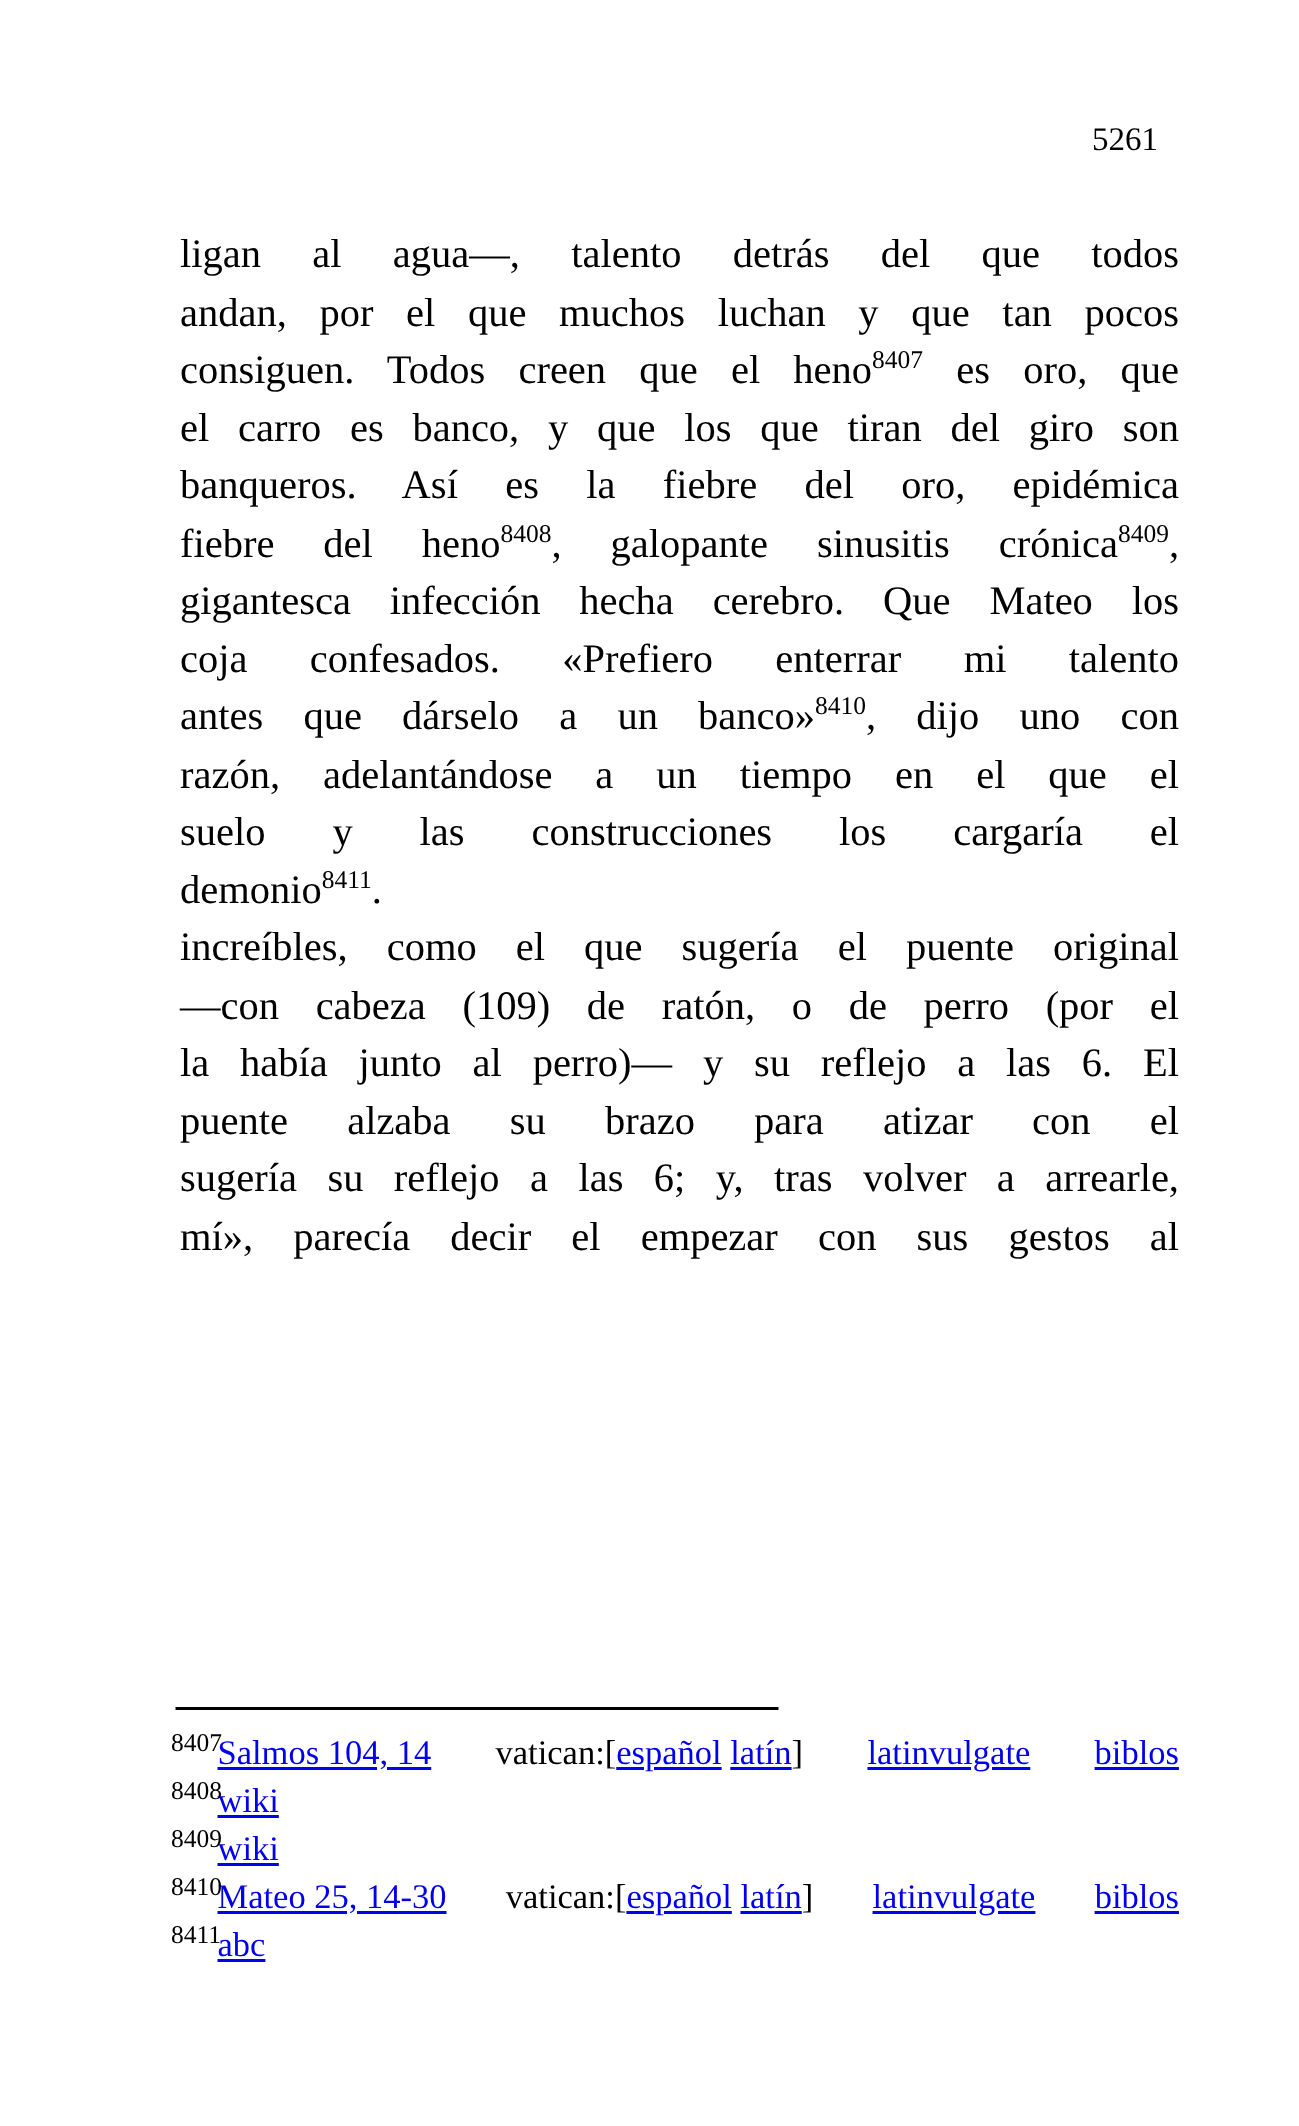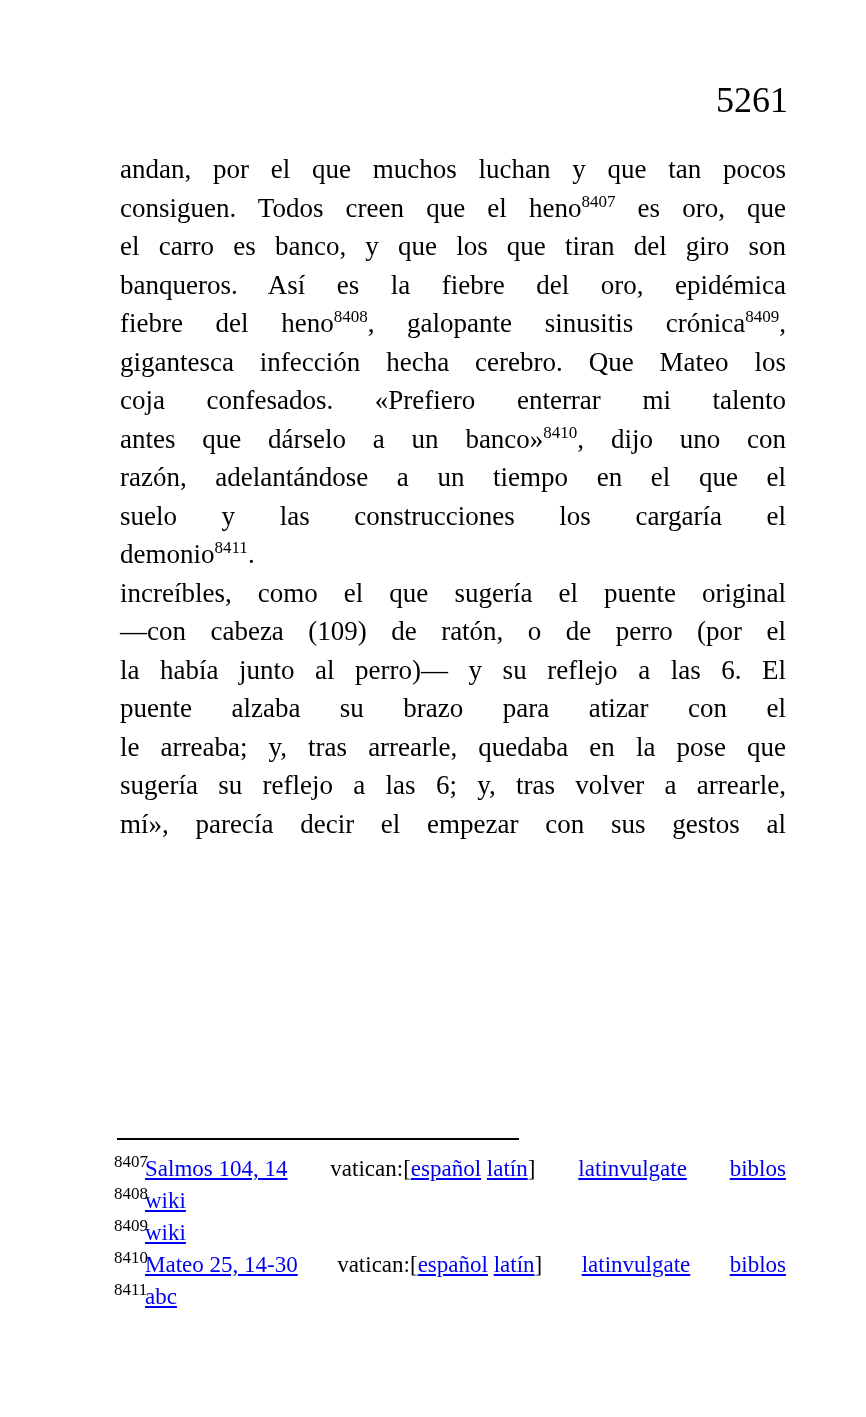--- a/index.html
+++ b/index.html
@@ -9,22 +9,22 @@
     height: 1417px;
     background: #ffffff;
     font-family: "Liberation Serif", serif;
     color: #000000;
     overflow: hidden;
     margin: 0 auto;
   }
   .page-number {
     position: absolute;
     top: 82px;
-    right: 78px;
-    font-size: 36px;
+    right: 94px;
+    font-size: 22px;
     line-height: 1;
   }
   .body-text {
     position: absolute;
     top: 150px;
     left: 120px;
     width: 666px;
     font-size: 27px;
     line-height: 38.5px;
   }
@@ -75,38 +75,38 @@
   }
 </style>
 </head>
 <body>
 
 <div class="page">
   <div class="page-number">5261</div>
 
   <div class="body-text" id="body-text">
       <div>
+        <div class="line j">ligan al agua—, talento detrás del que todos</div>
         <div class="line j">andan, por el que muchos luchan y que tan pocos</div>
         <div class="line j">consiguen. Todos creen que el heno<sup>8407</sup> es oro, que</div>
         <div class="line j">el carro es banco, y que los que tiran del giro son</div>
         <div class="line j">banqueros. Así es la fiebre del oro, epidémica</div>
         <div class="line j">fiebre del heno<sup>8408</sup>, galopante sinusitis crónica<sup>8409</sup>,</div>
         <div class="line j">gigantesca infección hecha cerebro. Que Mateo los</div>
         <div class="line j">coja confesados. «Prefiero enterrar mi talento</div>
         <div class="line j">antes que dárselo a un banco»<sup>8410</sup>, dijo uno con</div>
         <div class="line j">razón, adelantándose a un tiempo en el que el</div>
         <div class="line j">suelo y las construcciones los cargaría el</div>
         <div class="line">demonio<sup>8411</sup>.</div>
       </div>
       <div>
         <div class="line j">increíbles, como el que sugería el puente original</div>
         <div class="line j">—con cabeza (109) de ratón, o de perro (por el</div>
         <div class="line j">la había junto al perro)— y su reflejo a las 6. El</div>
         <div class="line j">puente alzaba su brazo para atizar con el</div>
-        <div class="line j">le arreaba; y, tras arrearle, quedaba en la pose que</div>
         <div class="line j">sugería su reflejo a las 6; y, tras volver a arrearle,</div>
         <div class="line j">mí», parecía decir el empezar con sus gestos al</div>
       </div>
     </div>
 
   <div class="footnote-separator"></div>
 
   <div class="footnotes" id="footnotes">
       <div class="footnote">
         <span class="fn-num">8407</span>

